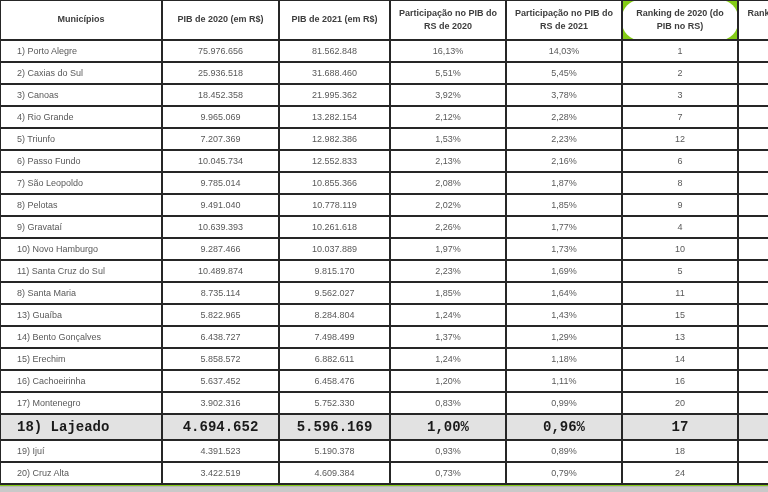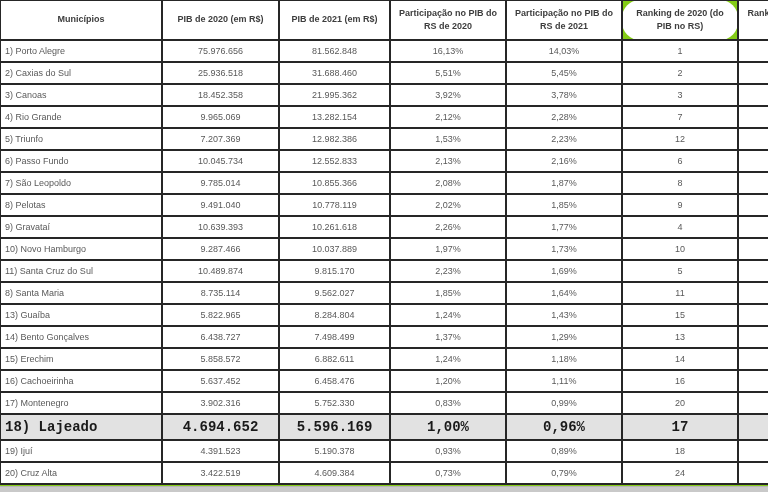--- a/index.html
+++ b/index.html
@@ -43,21 +43,21 @@
     height: 18px;
     font-size: 9px;
     color: #595959;
     text-align: center;
     vertical-align: middle;
     background: #ffffff;
     padding: 1px 4px;
   }
   tbody td.left {
     text-align: left;
-    padding-left: 4px;
+    padding-left: 16px;
   }
   tr.hl td {
     background: #e2e2e2;
     color: #1a1a1a;
     font-weight: bold;
     font-size: 14px;
     height: 22px;
     font-family: Liberation Mono, monospace;
   }
   .col-mun { width: 148px; }

